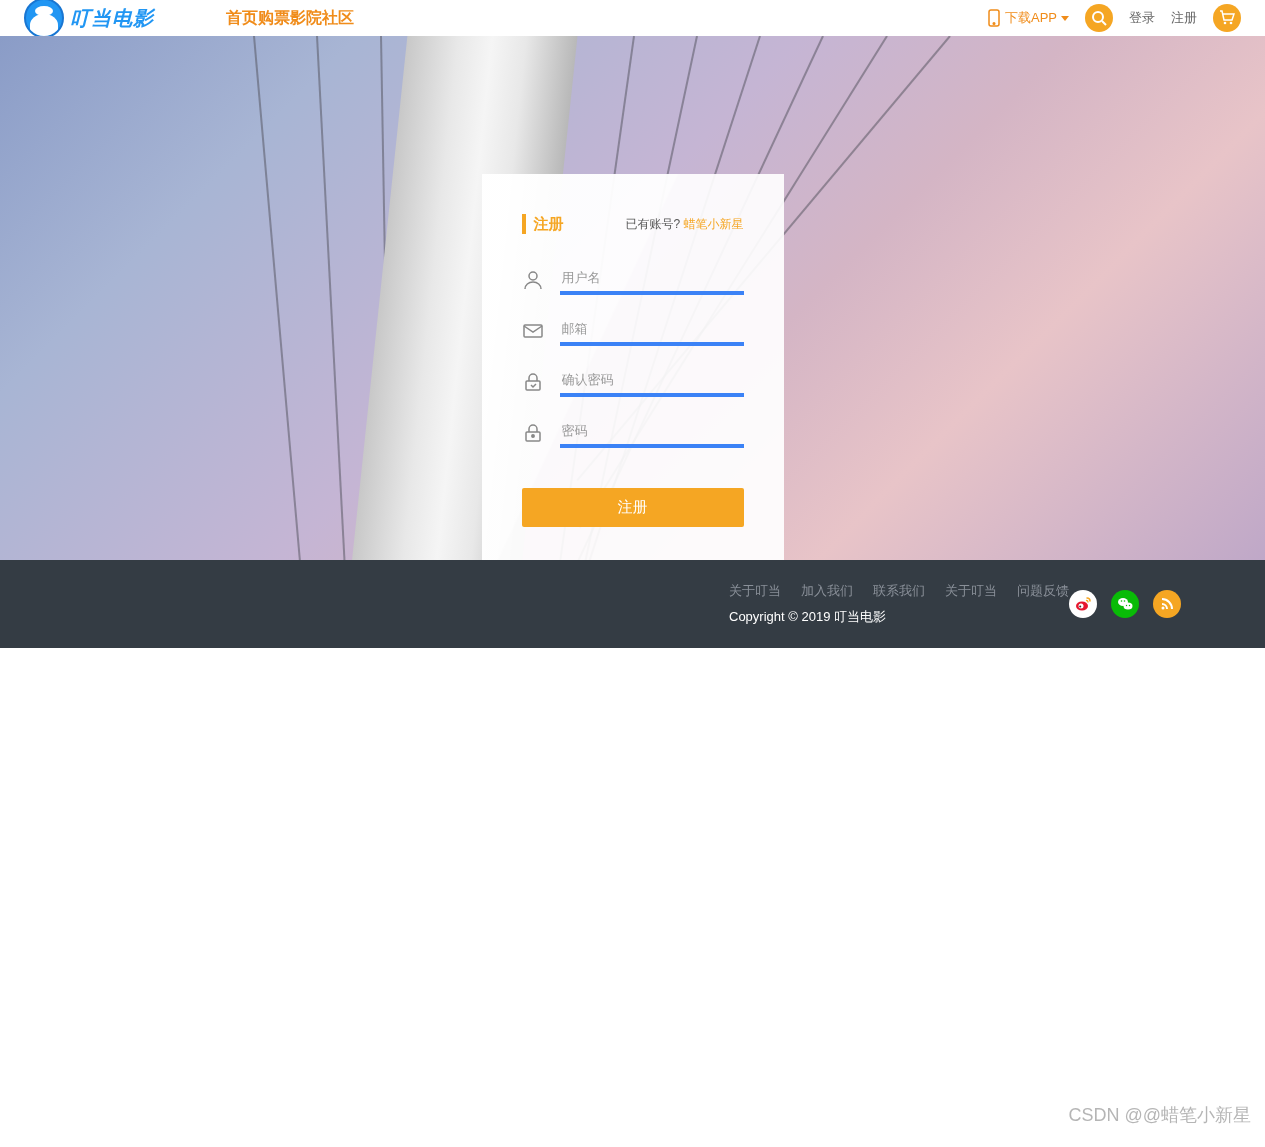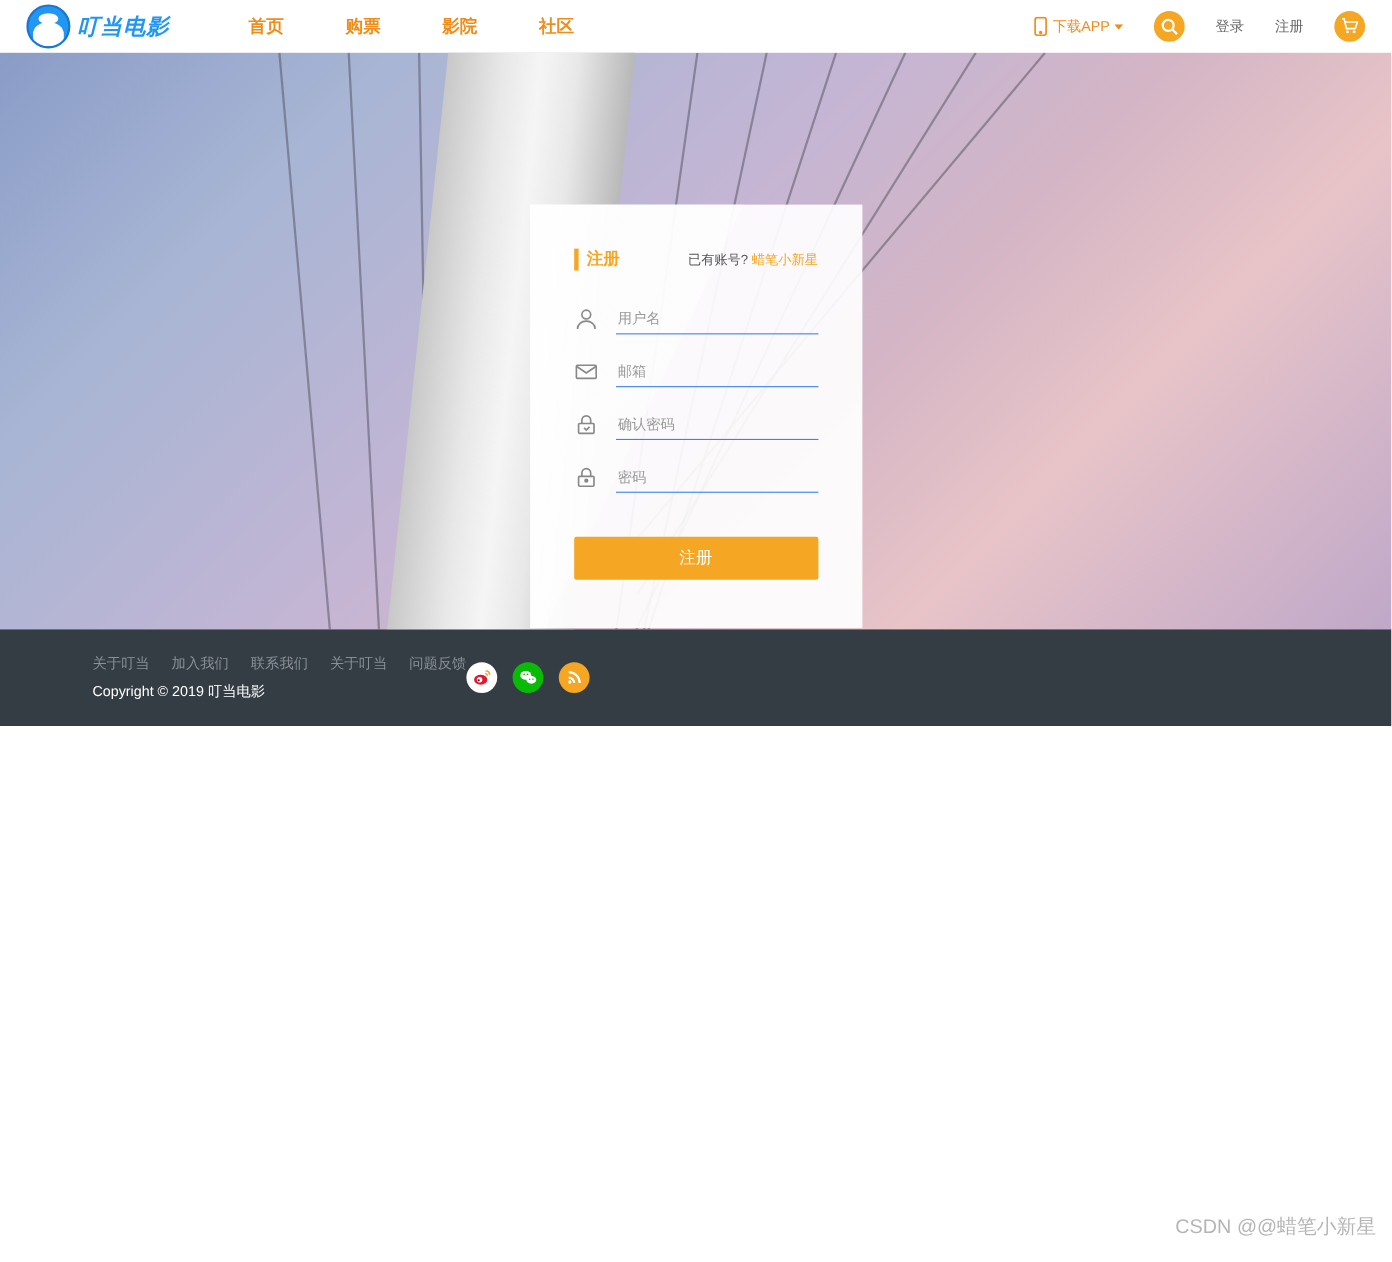--- a/index.html
+++ b/index.html
@@ -1,28 +1,28 @@
 <!DOCTYPE html>
 <html><head>
 <meta charset="utf-8">
 <style>
 * { margin: 0; padding: 0; box-sizing: border-box; }
 body { font-family: "Microsoft YaHei", Arial, sans-serif; background: #fff; width: 1265px; }
 
 
-.header { background: #fff; height: 48px; display: flex; align-items: center; padding: 0 24px; justify-content: space-between; }
+.header { background: #fff; height: 36px; display: flex; align-items: center; padding: 0 24px; justify-content: space-between; }
 .header-left { display: flex; align-items: center; gap: 40px; }
 .logo { display: flex; align-items: center; gap: 6px; }
 .logo-icon { width: 40px; height: 40px; border-radius: 50%; background: #2196f3; display: flex; align-items: center; justify-content: center; position: relative; overflow: hidden; border: 2px solid #1976d2; }
 .logo-icon::before { content: ""; position: absolute; bottom: 0; left: 50%; transform: translateX(-50%); width: 28px; height: 22px; background: #fff; border-radius: 50% 50% 0 0; }
 .logo-icon::after { content: ""; position: absolute; top: 6px; left: 50%; transform: translateX(-50%); width: 18px; height: 10px; background: #fff; border-radius: 50%; }
 .logo-text { font-size: 20px; font-weight: bold; color: #2196f3; font-style: italic; letter-spacing: 1px; }
-.nav { display: flex; gap: 56px; margin-left: 32px; }
+.nav { display: flex; margin-left: 32px; }
 .nav a { color: #f08c1a; font-size: 16px; font-weight: bold; text-decoration: none; }
-.header-right { display: flex; align-items: center; gap: 28px; }
+.header-right { display: flex; align-items: center; gap: 16px; }
 .download { display: flex; align-items: center; gap: 4px; color: #f08c1a; font-size: 13px; }
 .circle-btn { width: 28px; height: 28px; border-radius: 50%; background: #f5a623; display: flex; align-items: center; justify-content: center; cursor: pointer; }
 .auth-link { color: #666; font-size: 13px; cursor: pointer; text-align: right; }
 
 
 .banner { width: 100%; height: 524px; position: relative; overflow: hidden;
   background: linear-gradient(135deg, #8a9cc7 0%, #a8b5d4 20%, #c5b5d4 45%, #d4b5c5 60%, #e8c4c8 75%, #bfa8c8 100%); }
 .bridge-pylon { position: absolute; left: 30%; top: -40px; width: 170px; height: 600px; background: linear-gradient(90deg, #c8c8c8 0%, #e8e8e8 30%, #f5f5f5 50%, #e8e8e8 70%, #b8b8b8 100%); transform: skewX(-8deg) rotate(-2deg); }
 .cable { position: absolute; top: 0; width: 2px; height: 580px; background: rgba(80,80,90,0.5); transform-origin: top; }
 .c1 { left: 20%; transform: rotate(-5deg); }
@@ -37,26 +37,26 @@
 
 
 .card { position: absolute; left: 50%; transform: translateX(-50%); top: 138px; width: 302px; background: rgba(255,255,255,0.92); padding: 40px 40px 44px; }
 .card::before { content: ""; position: absolute; inset: 0; background: linear-gradient(115deg, rgba(255,255,255,0.5) 0%, rgba(255,255,255,0.5) 40%, rgba(255,255,255,0) 40.5%, rgba(255,255,255,0) 100%); pointer-events: none; }
 .card-head { display: flex; justify-content: space-between; align-items: center; margin-bottom: 30px; position: relative; }
 .card-title { border-left: 4px solid #f5a623; padding-left: 8px; font-size: 15px; font-weight: bold; color: #f5a623; line-height: 20px; }
 .card-sub { font-size: 12px; color: #555; }
 .card-sub a { color: #f5a623; text-decoration: none; }
 .field { display: flex; align-items: center; gap: 16px; margin-bottom: 20px; position: relative; }
 .field svg { flex-shrink: 0; }
-.field input { flex: 1; border: none; border-bottom: 1px solid #3b82f6; padding: 6px 2px; font-size: 13px; outline: none; background: transparent; color: #333; }
+.field input { flex: 1; border: none; border-bottom: 4px solid #3b82f6; padding: 6px 2px; font-size: 13px; outline: none; background: transparent; color: #333; }
 .field input::placeholder { color: #999; }
 .submit { width: 100%; background: #f5a623; color: #fff; border: none; padding: 10px 0; font-size: 15px; border-radius: 2px; cursor: pointer; margin-top: 20px; position: relative; }
 
 
-.footer { background: #343c44; color: #8a9099; padding: 22px 84px; display: flex; justify-content: flex-start; align-items: center; }
+.footer { background: #343c44; color: #8a9099; padding: 22px 84px; display: flex; justify-content: flex-end; align-items: center; }
 .footer-links { display: flex; gap: 20px; font-size: 13px; margin-bottom: 8px; }
 .footer-links a { color: #8a9099; text-decoration: none; }
 .copyright { font-size: 13px; color: #ffffff; }
 .social { display: flex; gap: 14px; }
 .social-icon { width: 28px; height: 28px; border-radius: 50%; display: flex; align-items: center; justify-content: center; cursor: pointer; }
 .weibo { background: #fff; }
 .wechat { background: #09bb07; }
 .rss { background: #f5a623; }
 
 

